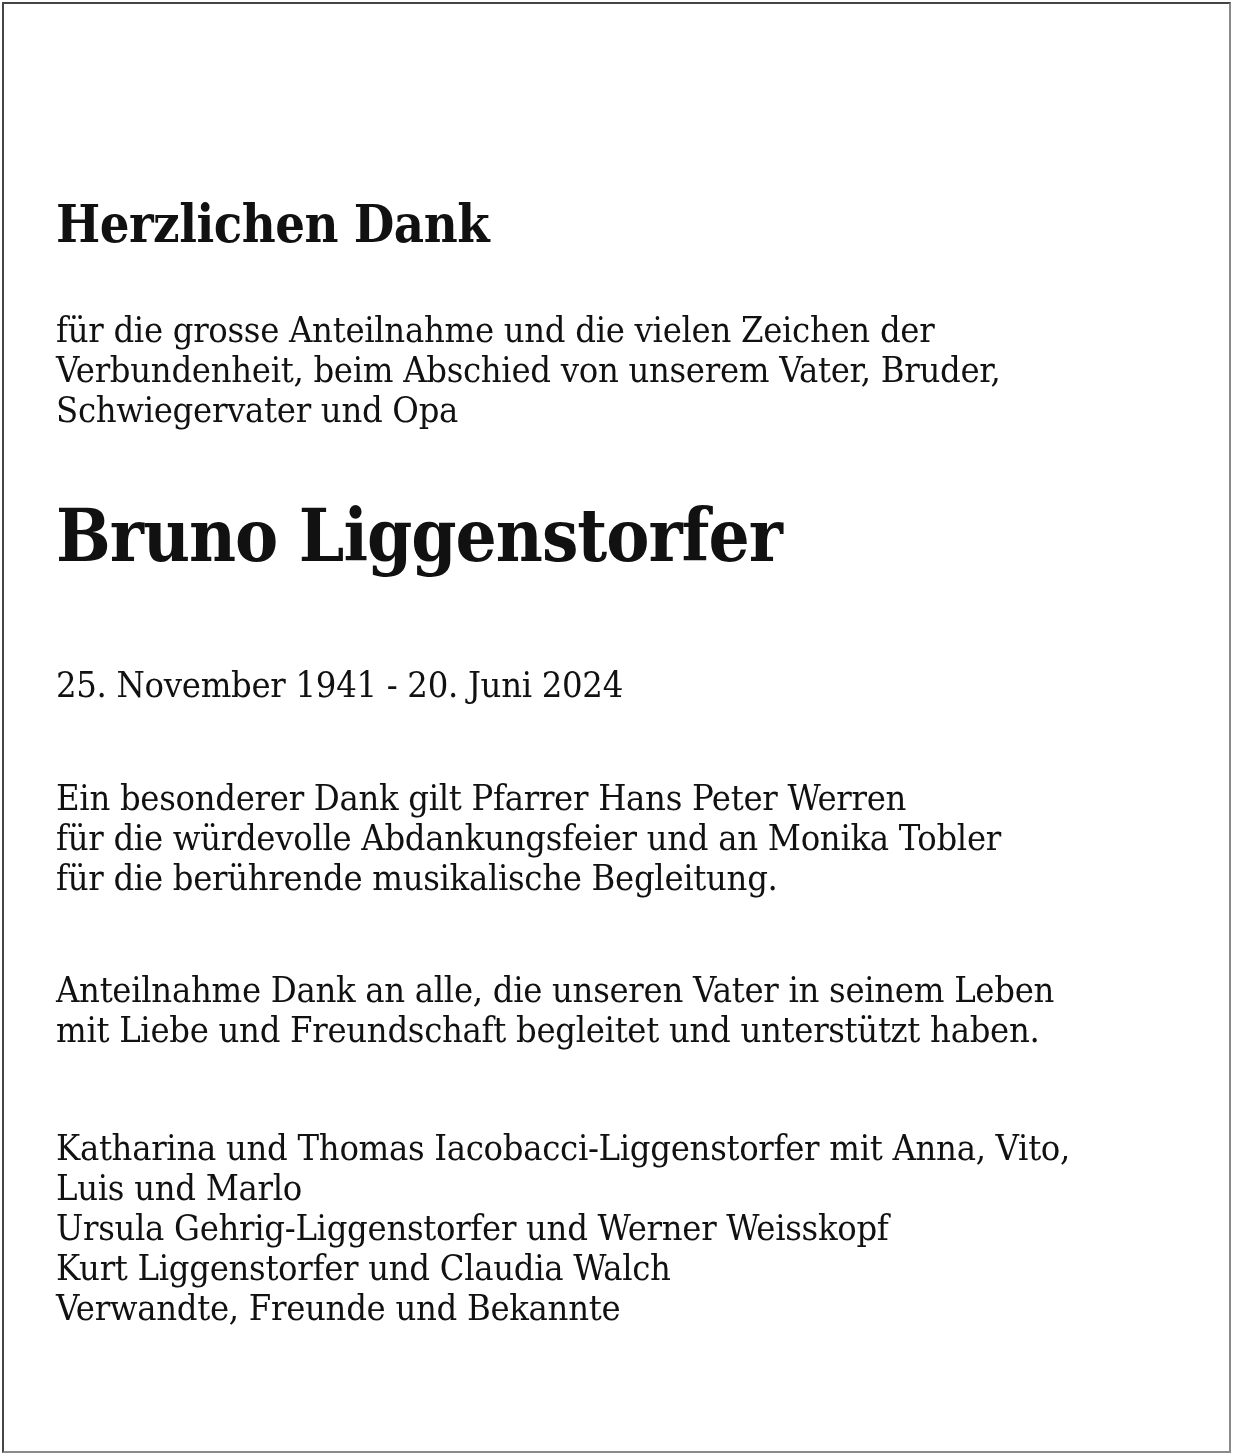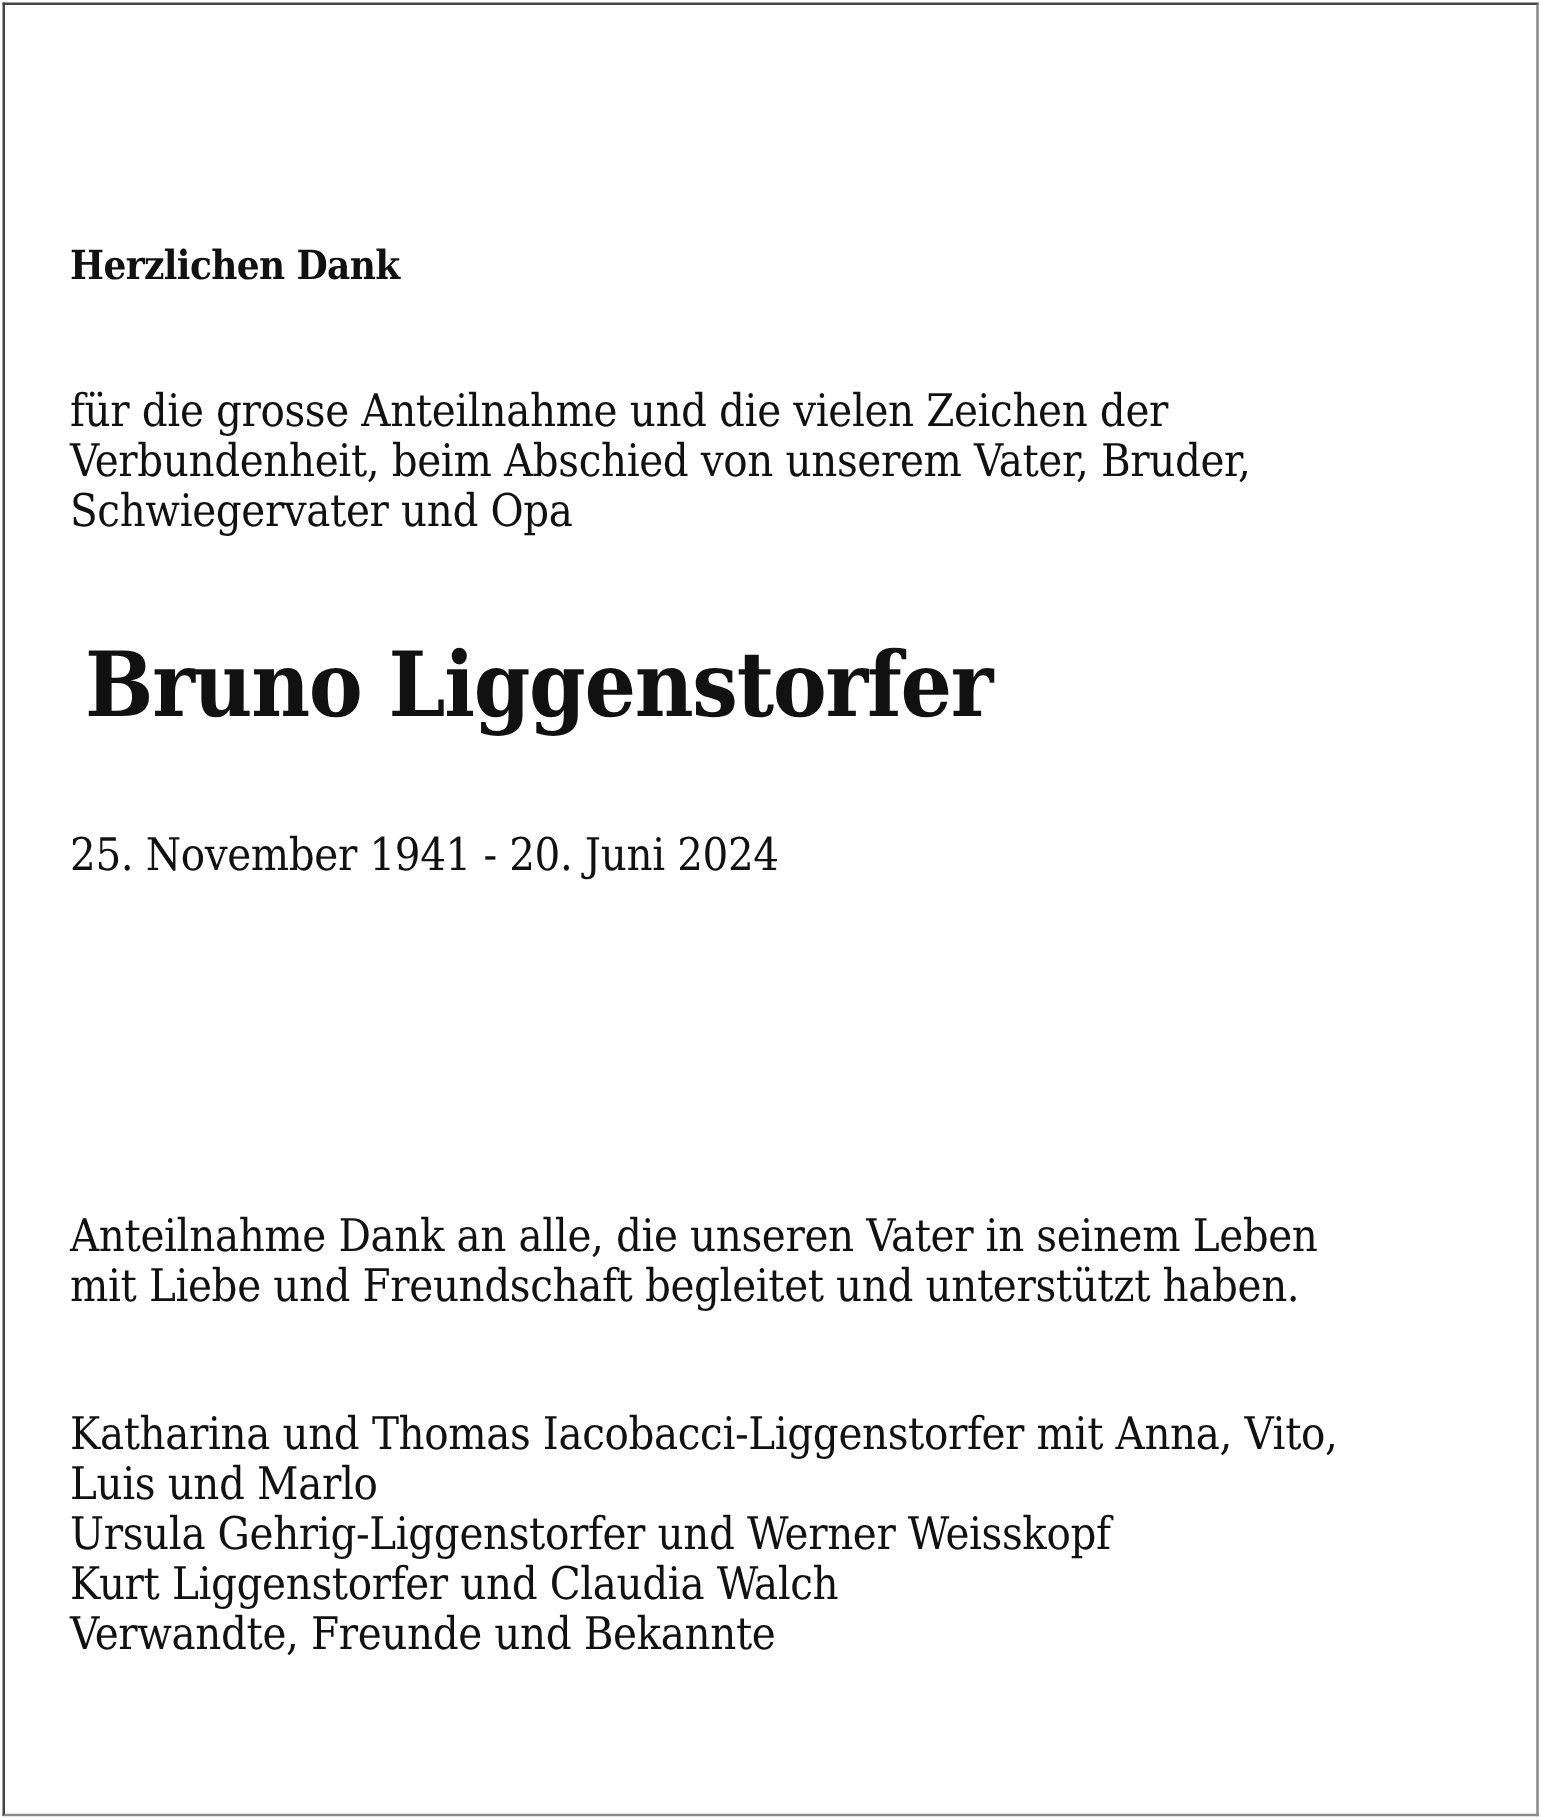--- a/index.html
+++ b/index.html
@@ -28,35 +28,35 @@
     border-bottom: 2px solid #8a8a8a;
     pointer-events: none;
   }
   .block {
     position: absolute;
     left: 56px;
     right: 20px;
   }
   .heading {
     top: 194px;
-    font-size: 32px;
+    font-size: 52px;
     font-weight: bold;
     font-stretch: semi-condensed;
     letter-spacing: -0.5px;
     line-height: 1.15;
     margin: 0;
   }
   .name {
     top: 500px;
     font-size: 72px;
     font-weight: bold;
     font-stretch: condensed;
     letter-spacing: -1px;
     line-height: 1.0;
-    margin: 12px;
+    margin: 0;
     white-space: nowrap;
   }
   .bodytext {
     font-size: 36px;
     font-stretch: condensed;
     letter-spacing: -0.3px;
     line-height: 40px;
     margin-top: 32px;
   }
   .bodytext .line {
@@ -82,20 +82,25 @@
     <div class="line">Verbundenheit, beim Abschied von unserem Vater, Bruder,</div>
     <div class="line">Schwiegervater und Opa</div>
   </div>
 
   <h2 class="block name">Bruno Liggenstorfer</h2>
 
   <div class="block bodytext dates">
     <div class="line">25. November 1941 - 20. Juni 2024</div>
   </div>
 
+  <div class="block bodytext thanks1">
+    <div class="line">Ein besonderer Dank gilt Pfarrer Hans Peter Werren</div>
+    <div class="line">für die würdevolle Abdankungsfeier und an Monika Tobler</div>
+    <div class="line">für die berührende musikalische Begleitung.</div>
+  </div>
 
   <div class="block bodytext thanks2">
     <div class="line">Anteilnahme Dank an alle, die unseren Vater in seinem Leben</div>
     <div class="line">mit Liebe und Freundschaft begleitet und unterstützt haben.</div>
   </div>
 
   <div class="block bodytext family">
     <div class="line">Katharina und Thomas Iacobacci-Liggenstorfer mit Anna, Vito,</div>
     <div class="line">Luis und Marlo</div>
     <div class="line">Ursula Gehrig-Liggenstorfer und Werner Weisskopf</div>

